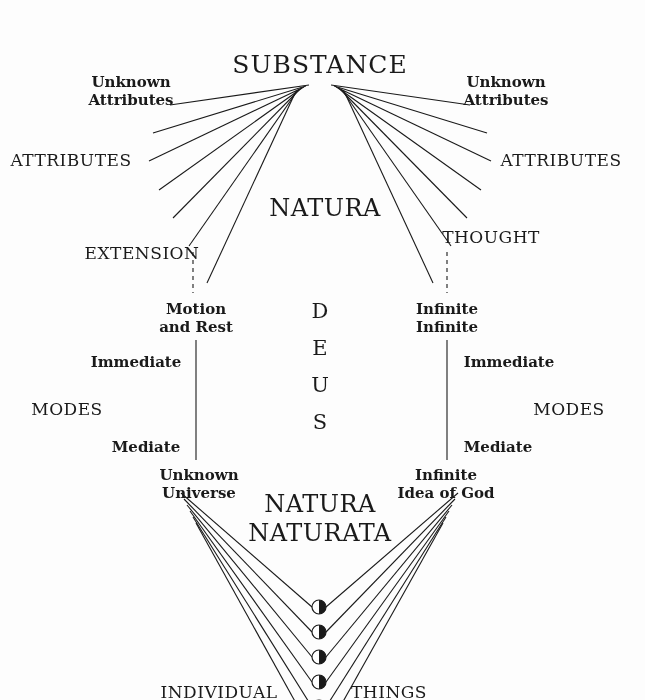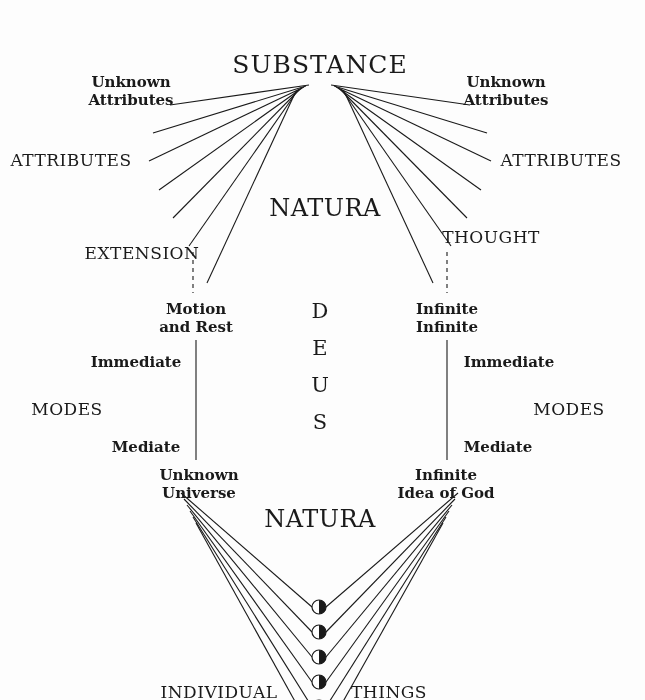--- a/index.html
+++ b/index.html
@@ -143,18 +143,19 @@
     <span>Unknown</span>
     <span>Universe</span>
   </div>
   <div class="label sz-small" style="left:446px; top:443px">
     <span>Infinite</span>
     <span>Idea of God</span>
   </div>
 
   <div class="label sz-natura" style="left:320px; top:478px">
     <span>NATURA</span>
+    <span>NATURATA</span>
   </div>
 
   <div class="label sz-caps" style="left:219px; top:651px">INDIVIDUAL</div>
   <div class="label sz-caps" style="left:389px; top:651px">THINGS</div>
 
 </div>
 
 </body></html>

